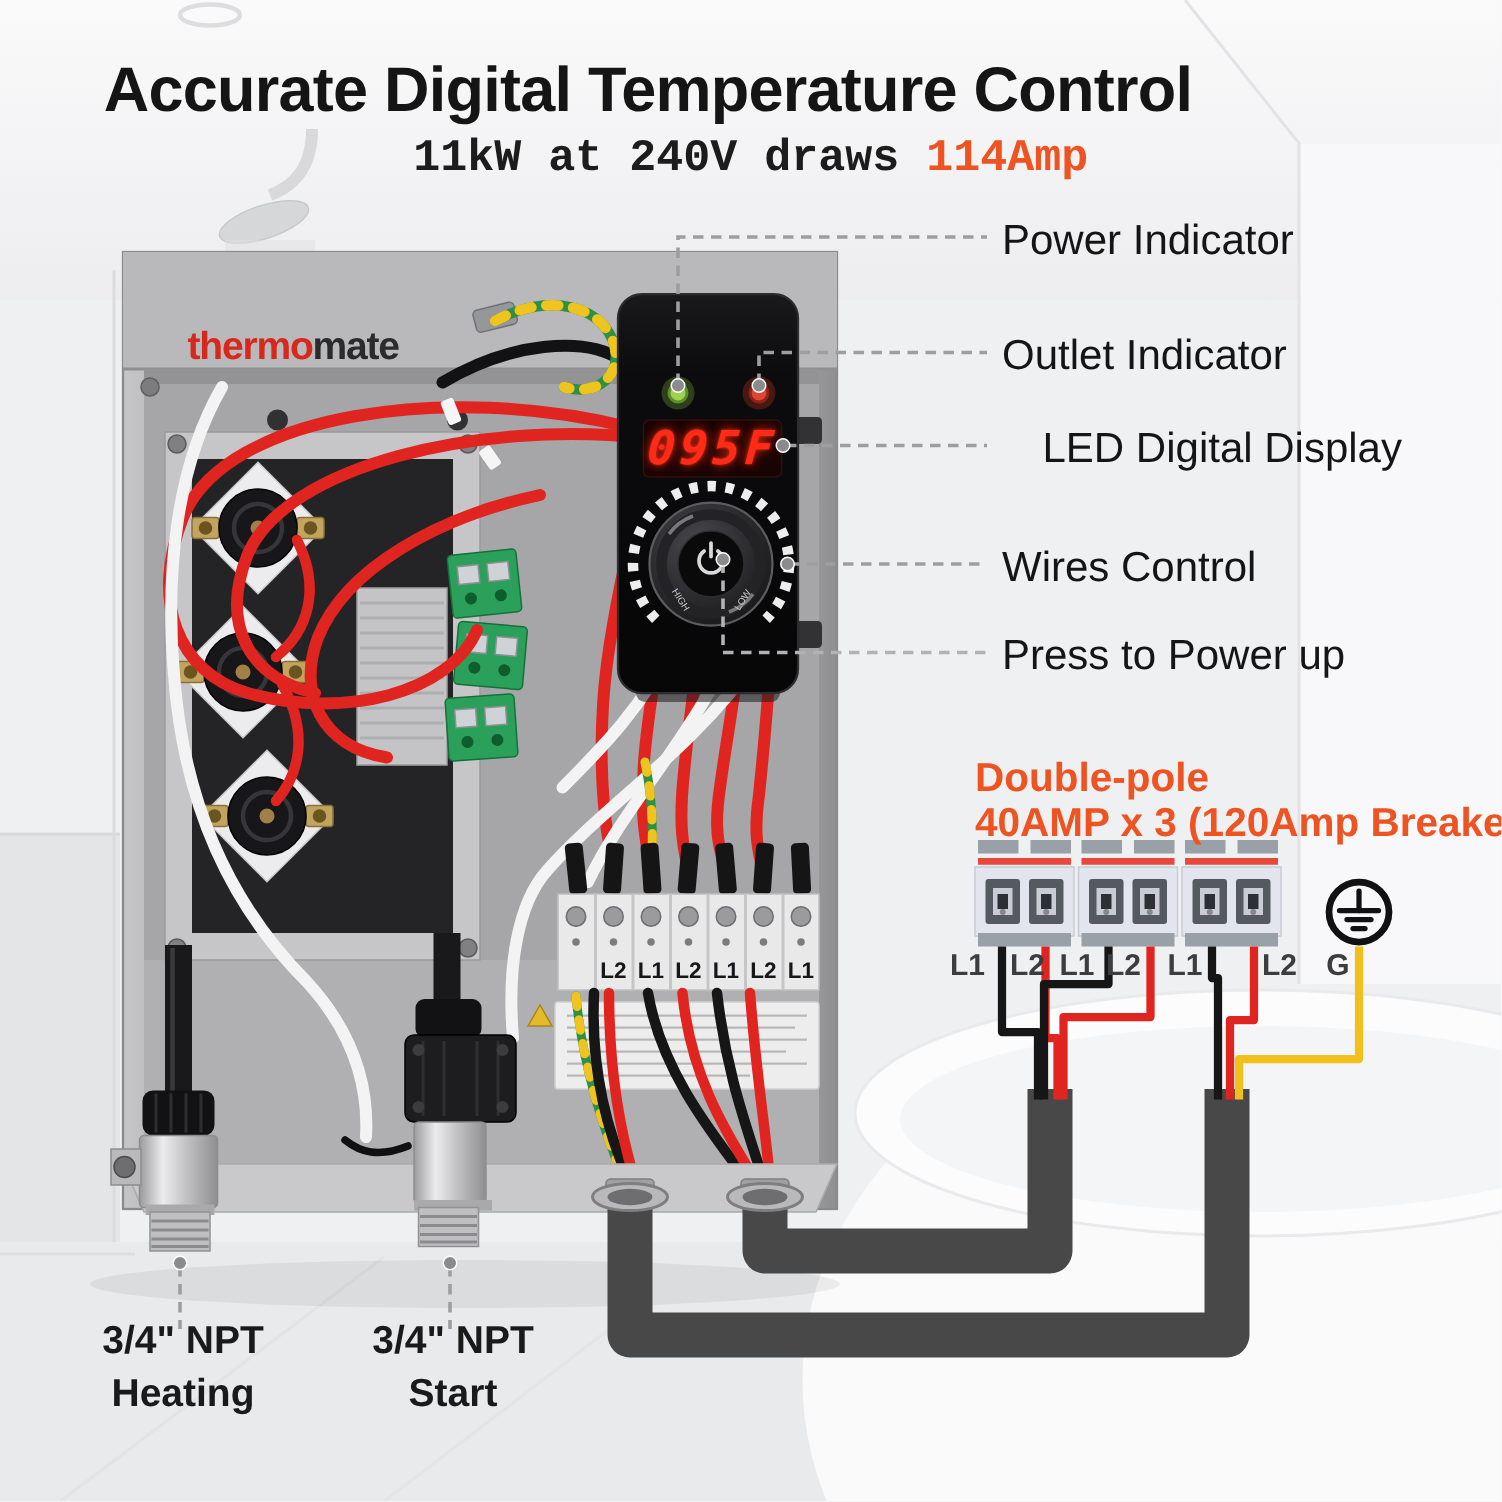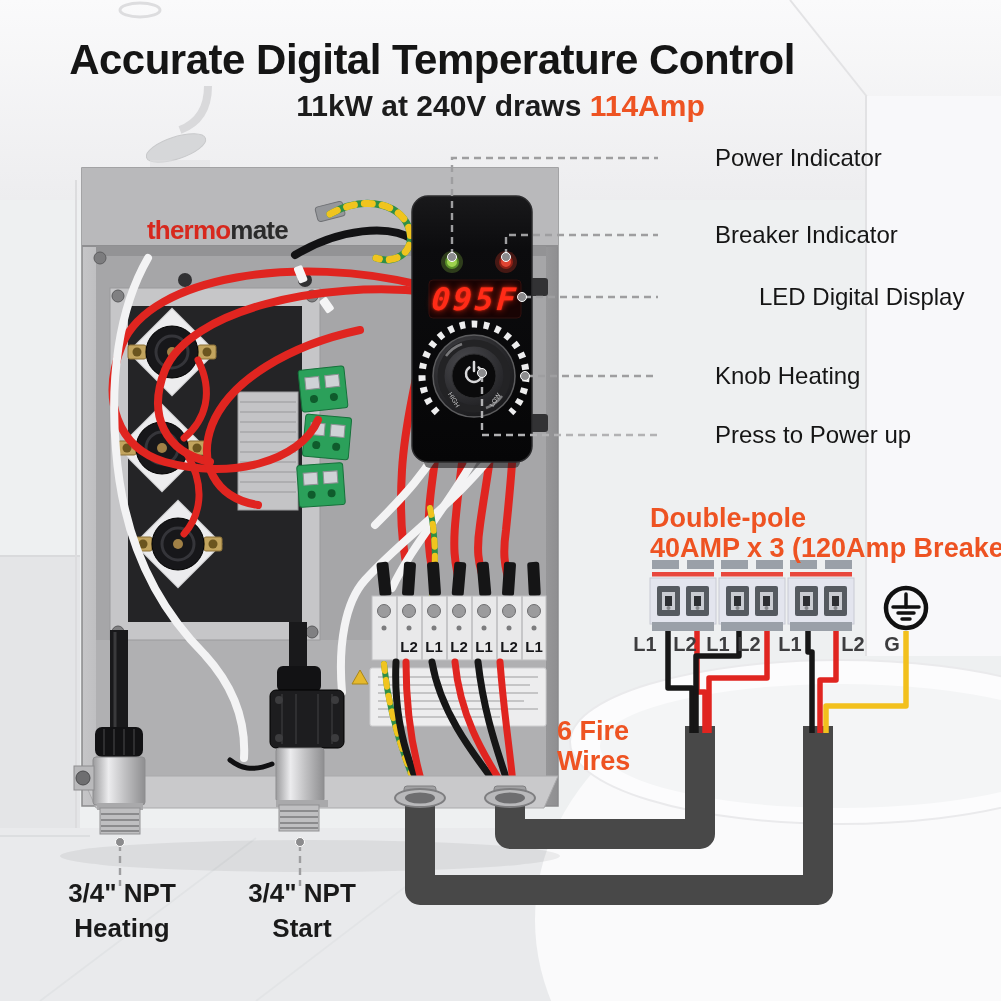--- a/index.html
+++ b/index.html
@@ -3,24 +3,24 @@
 <meta charset="utf-8">
 <style>
   html,body{margin:0;padding:0;background:#ffffff;}
   .stage{position:relative;width:1001px;height:1001px;overflow:hidden;
          background:#eef0f1;font-family:"Liberation Sans",sans-serif;}
   .stage svg.scene{position:absolute;left:0;top:0;}
   .t{position:absolute;white-space:nowrap;}
   .title-main{left:0;top:36px;width:864px;text-align:center;
               font-size:42px;font-weight:800;color:#151515;letter-spacing:-.5px;}
   .title-sub{left:0;top:89px;width:1001px;text-align:center;
-             font-size:30px;font-weight:700;color:#1c1c1c;}
+             font-size:30px;font-weight:700;color:#1c1c1c;font-family:Liberation Mono, monospace;}
   .accent{font-weight:700;}
-  .logo{left:125px;top:215px;font-size:26px;font-weight:800;letter-spacing:-.8px;margin-left:22px;}
-  .anno{font-size:24px;font-weight:500;color:#151515;margin-left:47px;}
+  .logo{left:125px;top:215px;font-size:26px;font-weight:800;letter-spacing:-.8px;}
+  .anno{font-size:28px;font-weight:500;color:#151515;}
   .orange2{font-size:27px;font-weight:700;line-height:30px;}
   .blbl{top:633px;transform:translateX(-50%);font-size:20px;font-weight:700;color:#3d3d3f;}
   .pipelbl{transform:translateX(-50%);text-align:center;font-size:26px;font-weight:600;
            color:#1a1a1a;line-height:35px;}
   .led-digits{left:429px;top:281px;width:92px;height:36px;line-height:36px;text-align:center;
               font-family:"DejaVu Sans Mono",monospace;font-weight:700;font-style:italic;
               font-size:31px;letter-spacing:3px;color:#ff2b17;transform:skewX(-4deg);
               text-shadow:0 0 7px rgba(255,45,20,.85),0 0 2px rgba(255,45,20,.9);}
 </style>
 </head>
@@ -466,42 +466,38 @@
 </svg>
 
 <div class="t title-main">Accurate Digital Temperature Control</div>
 <div class="t title-sub"><span>11kW at 240V draws </span><span class="accent" style="color:#EE5322">114Amp</span></div>
 
 <div class="t logo"><span style="color:#D7281D">therm</span><span style="color:#D7281D">o</span><span style="color:#2b2b2b">mate</span></div>
 
 <div class="t led-digits">095F</div>
 
 <div class="t anno" style="left:668px;top:144px">Power Indicator</div>
-<div class="t anno" style="left:668px;top:221px">Breaker Indicator</div>
-<div class="t anno" style="left:712px;top:283px">LED Digital Display</div>
-<div class="t anno" style="left:668px;top:362px">Knob Heating</div>
+<div class="t anno" style="left:668px;top:221px">Outlet Indicator</div>
+<div class="t anno" style="left:695px;top:283px">LED Digital Display</div>
+<div class="t anno" style="left:668px;top:362px">Wires Control</div>
 <div class="t anno" style="left:668px;top:421px">Press to Power up</div>
 
 <div class="t orange2" style="left:650px;top:503px;color:#EE5322">
   <div>Double-pole</div>
   <div>40AMP x 3 (120Amp Breaker)</div>
 </div>
 
 <span class="t blbl" style="left:645px">L1</span>
 <span class="t blbl" style="left:685px">L2</span>
 <span class="t blbl" style="left:718px">L1</span>
 <span class="t blbl" style="left:749px">L2</span>
 <span class="t blbl" style="left:790px">L1</span>
 <span class="t blbl" style="left:853px">L2</span>
 <span class="t blbl" style="left:892px">G</span>
 
-<div class="t orange2" style="left:557px;top:716px;color:#EE5322">
-  <div>6 Fire</div>
-  <div>Wires</div>
-</div>
 
 <div class="t pipelbl" style="left:122px;top:876px">
   <div>3/4" NPT</div>
   <div>Heating</div>
 </div>
 <div class="t pipelbl" style="left:302px;top:876px">
   <div>3/4" NPT</div>
   <div>Start</div>
 </div>
 

